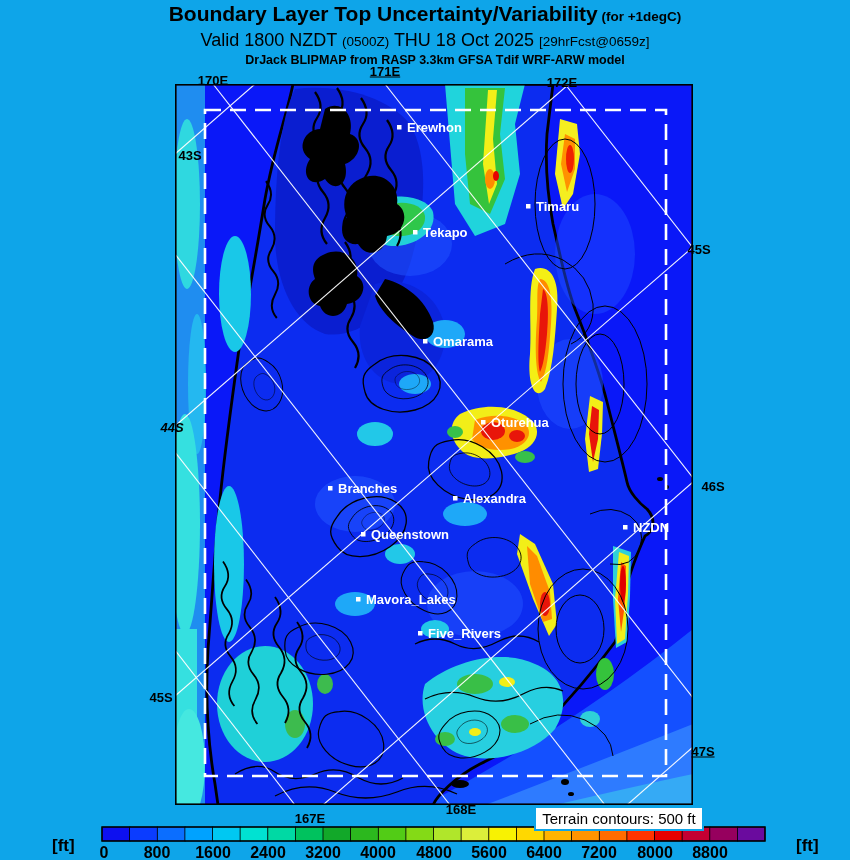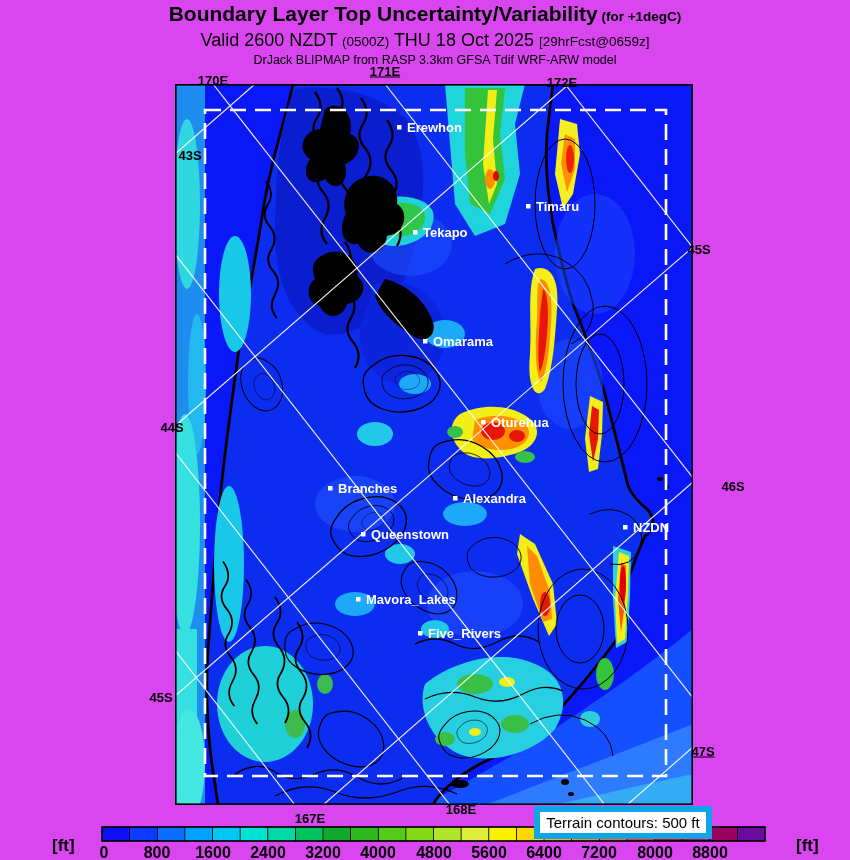--- a/index.html
+++ b/index.html
@@ -1,51 +1,51 @@
 <!DOCTYPE html>
 <html><head>
 <meta charset="utf-8">
 <style>
   html,body{margin:0;padding:0;background:#fff;}
-  #app{position:relative;width:850px;height:860px;background:#d946ef;overflow:hidden;
+  #app{position:relative;width:850px;height:860px;background:#0ea5e9;overflow:hidden;
        font-family:"Liberation Sans",sans-serif;}
   .hdr{position:absolute;left:0;top:2px;width:850px;text-align:center;color:#000;}
   .t1{font-size:21px;font-weight:700;line-height:24px;}
   .t1 .small{font-size:13.5px;}
   .t2{font-size:18px;font-weight:400;line-height:22px;}
   .t2 .small{font-size:13.5px;margin-top:16px;}
-  .t3{font-size:12.5px;font-weight:400;line-height:15px;margin-left:20px;}
+  .t3{font-size:12.5px;font-weight:700;line-height:15px;margin-left:20px;}
   .gridlab{position:absolute;transform:translate(-50%,-50%);font-size:13px;font-weight:700;
            color:#000;white-space:nowrap;z-index:6;}
   #mapsvg{position:absolute;left:175px;top:84px;z-index:2;}
-  .legendbox{position:absolute;left:534px;top:806px;width:166px;height:21px;border:6px solid #0ea5e9;
+  .legendbox{position:absolute;left:534px;top:806px;width:166px;height:21px;border:2px solid #0ea5e9;
              background:#fff;z-index:7;display:flex;align-items:center;justify-content:center;
              font-size:15px;color:#000;white-space:nowrap;}
   #cbar{position:absolute;left:0;top:818px;z-index:3;}
   text{font-family:"Liberation Sans",sans-serif;}
 </style>
 </head>
 <body>
 
 <div id="app">
 
   <div class="hdr">
     <div class="t1"><span>Boundary Layer Top Uncertainty/Variability</span><span class="small"> (for +1degC)</span></div>
-    <div class="t2"><span>Valid 2600 NZDT </span><span class="small">(0500Z)</span><span> THU 18 Oct 2025 </span><span class="small">[29hrFcst@0659z]</span></div>
+    <div class="t2"><span>Valid 1800 NZDT </span><span class="small">(0500Z)</span><span> THU 18 Oct 2025 </span><span class="small">[29hrFcst@0659z]</span></div>
     <div class="t3">DrJack BLIPMAP from RASP 3.3km GFSA Tdif WRF-ARW model</div>
   </div>
 
   <div class="gridlab" style="left:213px;top:80px;">170E</div>
   <div class="gridlab" style="left:385px;top:71px;text-decoration:underline;">171E</div>
   <div class="gridlab" style="left:562px;top:82px;">172E</div>
   <div class="gridlab" style="left:190px;top:155px;">43S</div>
-  <div class="gridlab" style="left:172px;top:427px;">44S</div>
+  <div class="gridlab" style="left:172px;top:427px;font-style:italic;">44S</div>
   <div class="gridlab" style="left:161px;top:697px;">45S</div>
   <div class="gridlab" style="left:699px;top:249px;">45S</div>
-  <div class="gridlab" style="left:713px;top:486px;margin-left:20px;">46S</div>
+  <div class="gridlab" style="left:713px;top:486px;">46S</div>
   <div class="gridlab" style="left:703px;top:751px;text-decoration:underline;">47S</div>
   <div class="gridlab" style="left:310px;top:818px;">167E</div>
   <div class="gridlab" style="left:461px;top:769px;margin-top:40px;">168E</div>
 
   <svg id="mapsvg" width="518" height="721" viewBox="0 0 518 721">
 
     <rect x="0" y="0" width="518" height="721" fill="#0a18f8"></rect>
 
     <g>
       <rect x="0" y="0" width="30" height="721" fill="#1f8df0"></rect>

